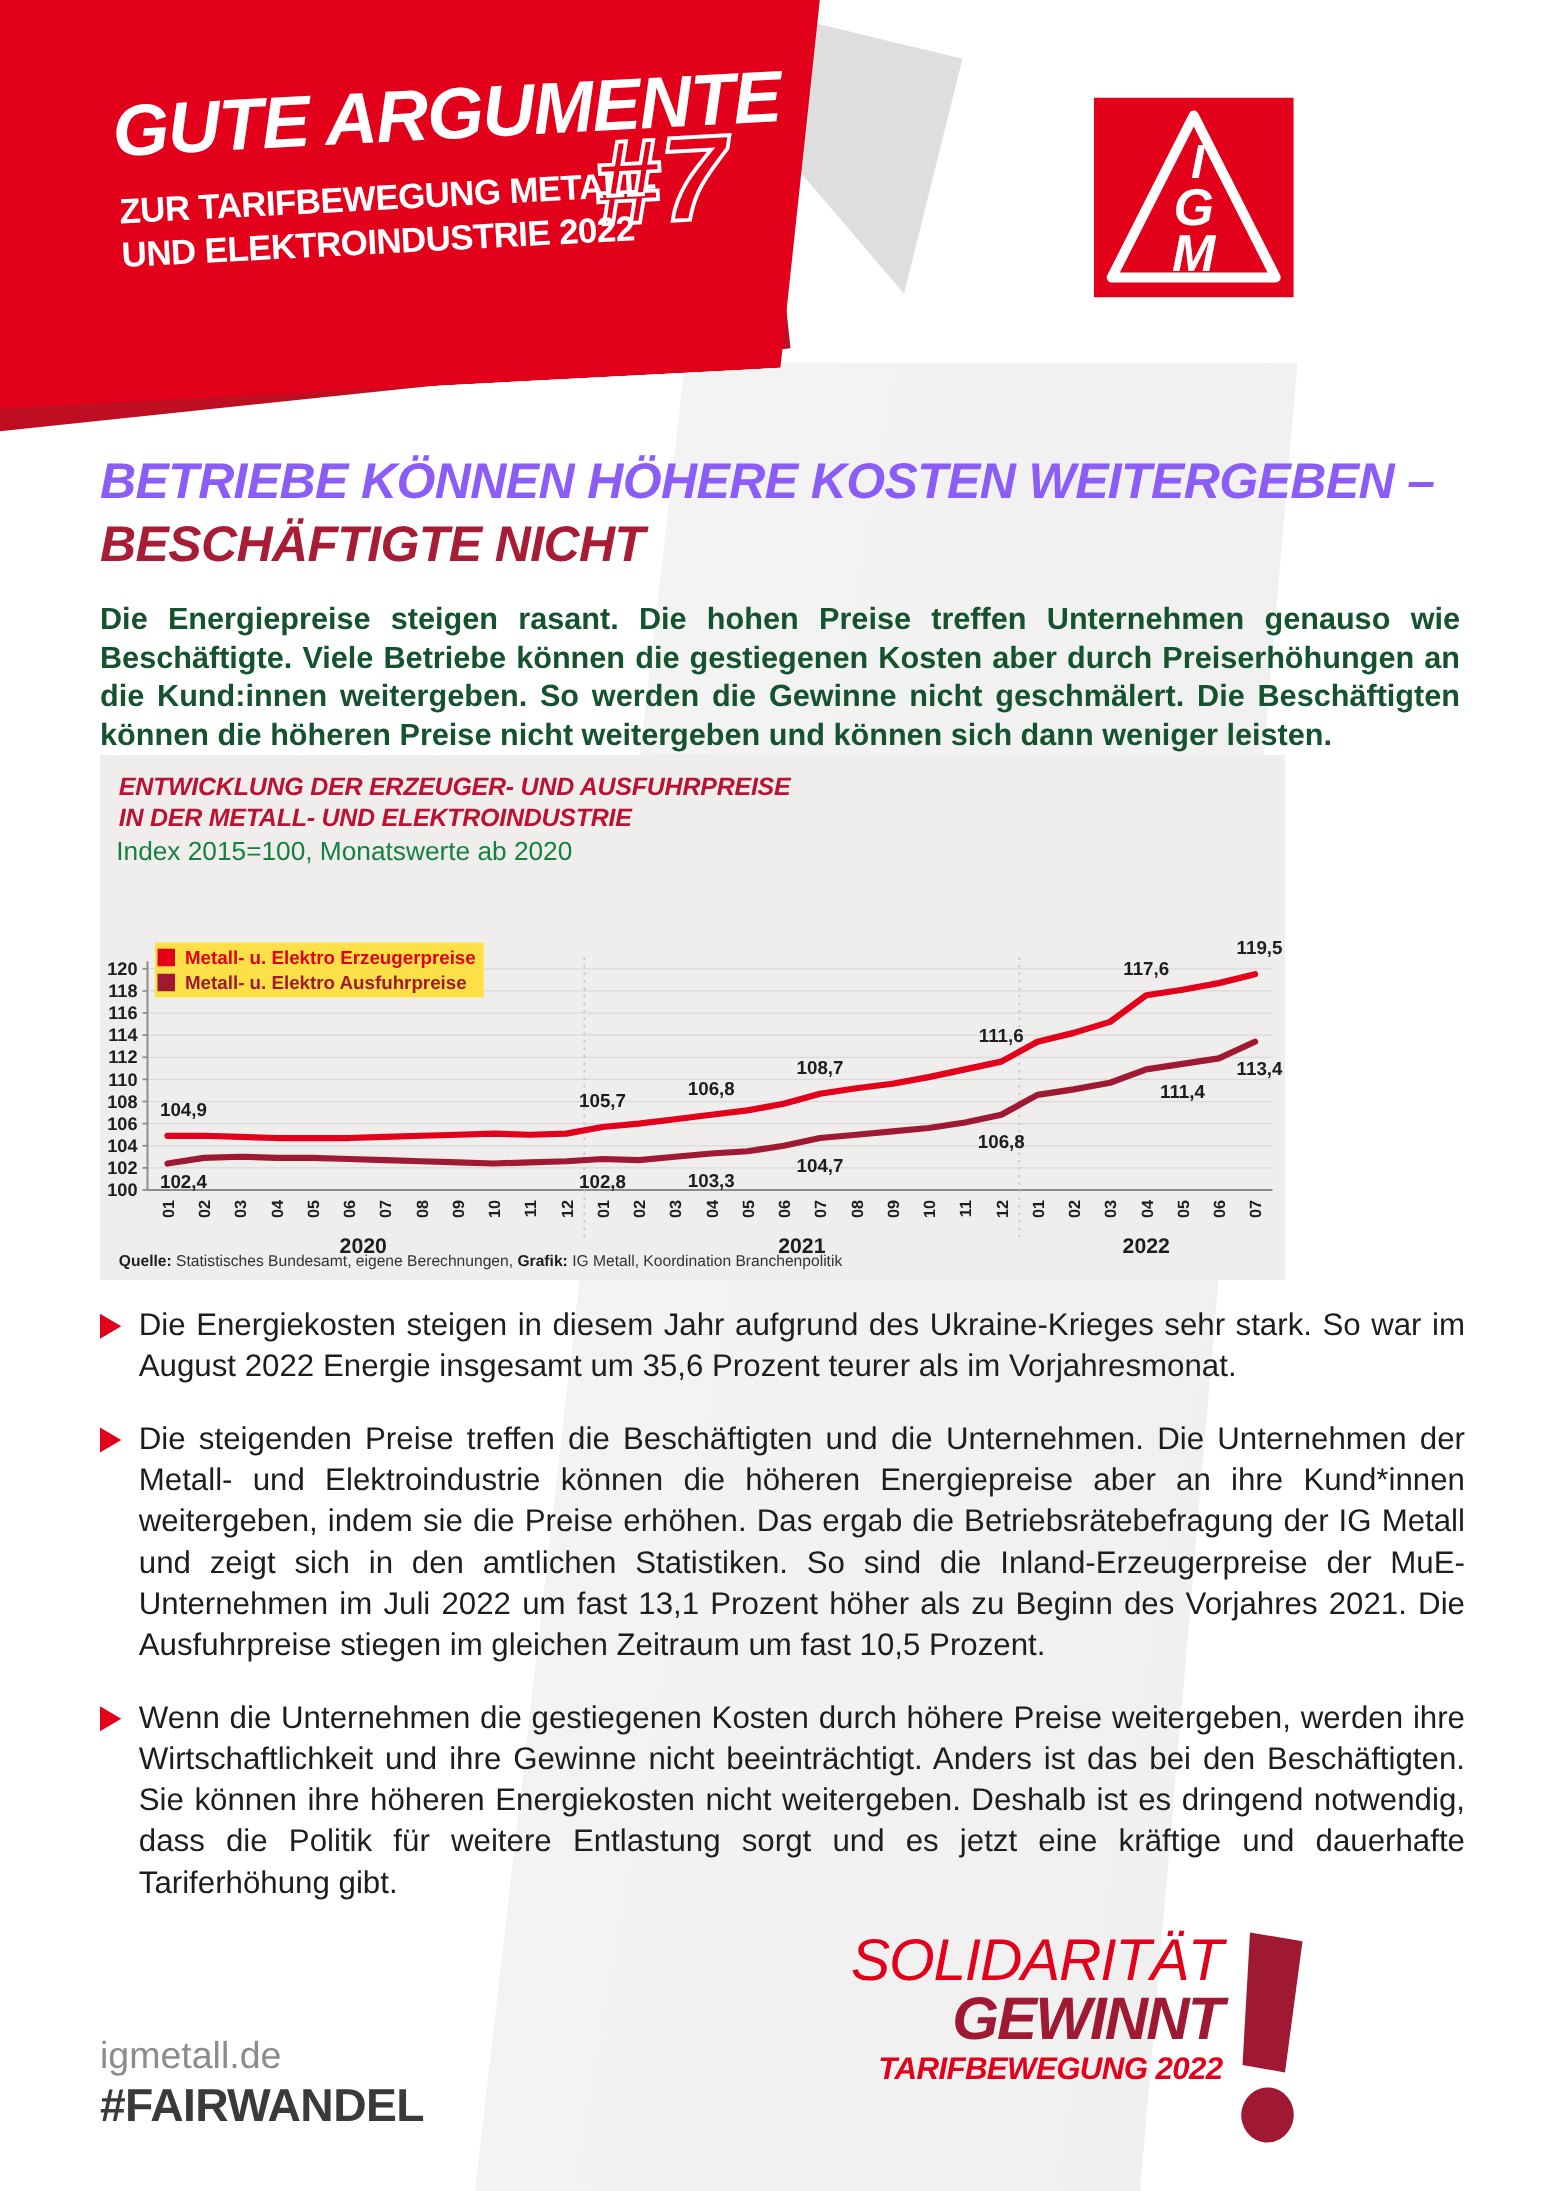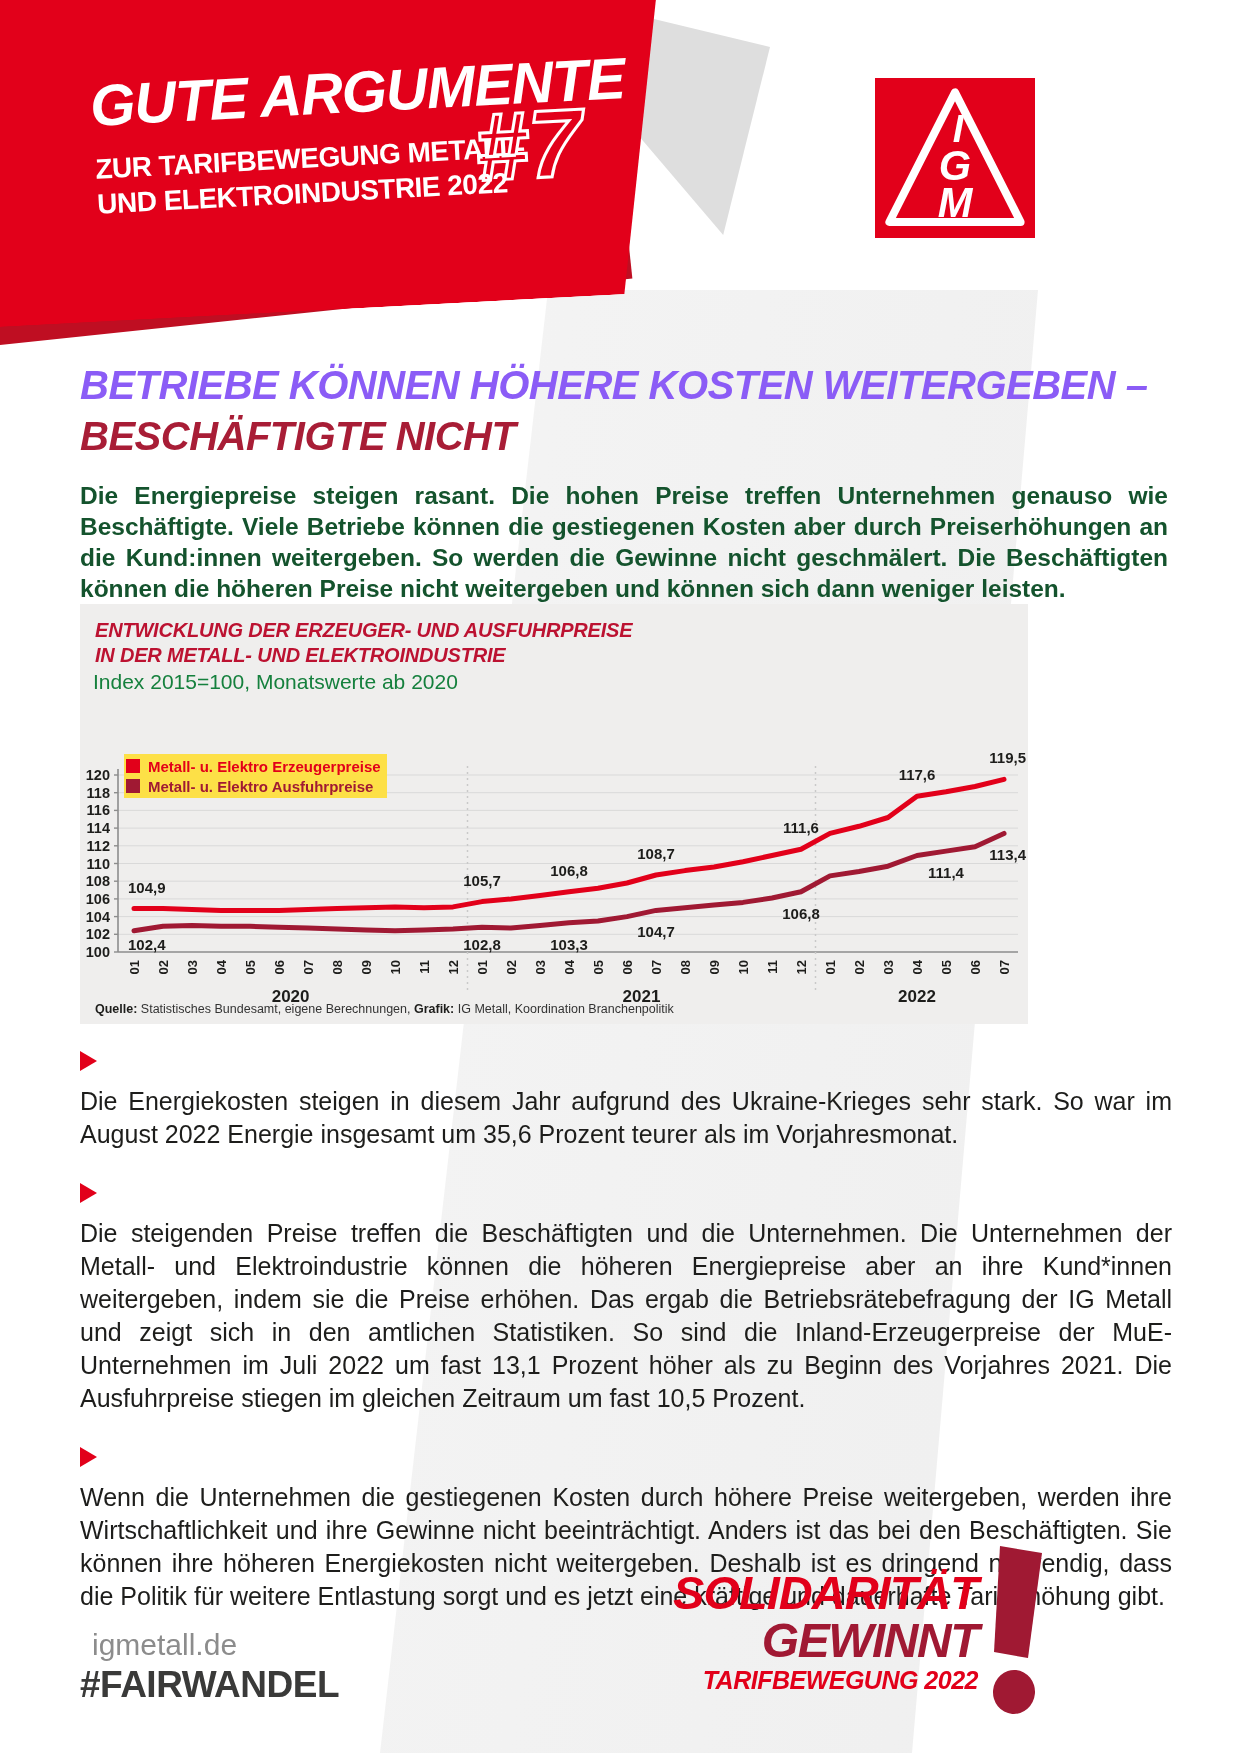--- a/index.html
+++ b/index.html
@@ -43,30 +43,30 @@
   .chart-subtitle{position:absolute;left:13px;top:66px;font-size:21px;color:#15803d;}
   .legend{position:absolute;left:44px;top:150px;z-index:3;background:#fde047;padding:2px 6px 2px 2px;}
   .legend-row{display:flex;align-items:center;gap:8px;height:20px;}
   .legend-swatch{width:14px;height:14px;display:inline-block;}
   .legend-label{font-size:15px;font-weight:bold;white-space:nowrap;}
   .chart-svg-wrap{position:absolute;left:0;top:150px;width:948px;height:255px;}
   .chart-source{position:absolute;left:15px;top:398px;font-size:12.5px;color:#333;}
   .chart-source b{color:#1d1d1b;}
   
   .bullets{position:absolute;left:80px;top:1044px;width:1092px;z-index:2;list-style:none;margin:0;padding:0;}
-  .bullets li{display:flex;gap:14px;margin-bottom:25px;flex-direction:column;}
+  .bullets li{display:flex;gap:14px;margin-bottom:25px;}
   .bmark{flex:0 0 auto;width:0;height:0;margin-top:7px;border-left:17px solid #e2001a;
          border-top:10px solid transparent;border-bottom:10px solid transparent;}
   .btext{font-size:25px;line-height:33px;text-align:justify;color:#1d1d1b;}
   
-  .site{position:absolute;left:92px;top:1628px;font-size:30px;color:#8c8c8c;z-index:2;}
+  .site{position:absolute;left:80px;top:1628px;font-size:30px;color:#8c8c8c;z-index:2;}
   .hashtag{position:absolute;left:80px;top:1664px;font-size:37px;font-weight:bold;color:#3a3a39;
            letter-spacing:-0.5px;z-index:2;}
   .solidarity{position:absolute;right:200px;top:1544px;text-align:right;z-index:2;padding-right:62px;width:330px;}
-  .sol-1{font-size:47px;font-weight:bold;font-style:italic;color:#e2001a;line-height:1.02;letter-spacing:-1px;white-space:nowrap;margin-top:25px;}
+  .sol-1{font-size:47px;font-weight:normal;font-style:italic;color:#e2001a;line-height:1.02;letter-spacing:-1px;white-space:nowrap;}
   .sol-2{font-size:48px;font-weight:bold;font-style:italic;color:#a01933;line-height:0.98;letter-spacing:-1.5px;white-space:nowrap;}
   .sol-3{font-size:25px;font-weight:bold;font-style:italic;color:#e2001a;line-height:1.3;white-space:nowrap;letter-spacing:-0.5px;}
   .sol-bang{position:absolute;right:-8px;top:0;width:64px;height:172px;}
 </style>
 </head>
 <body>
 
 <div class="page">
 
   <div class="bg-wash"></div>

